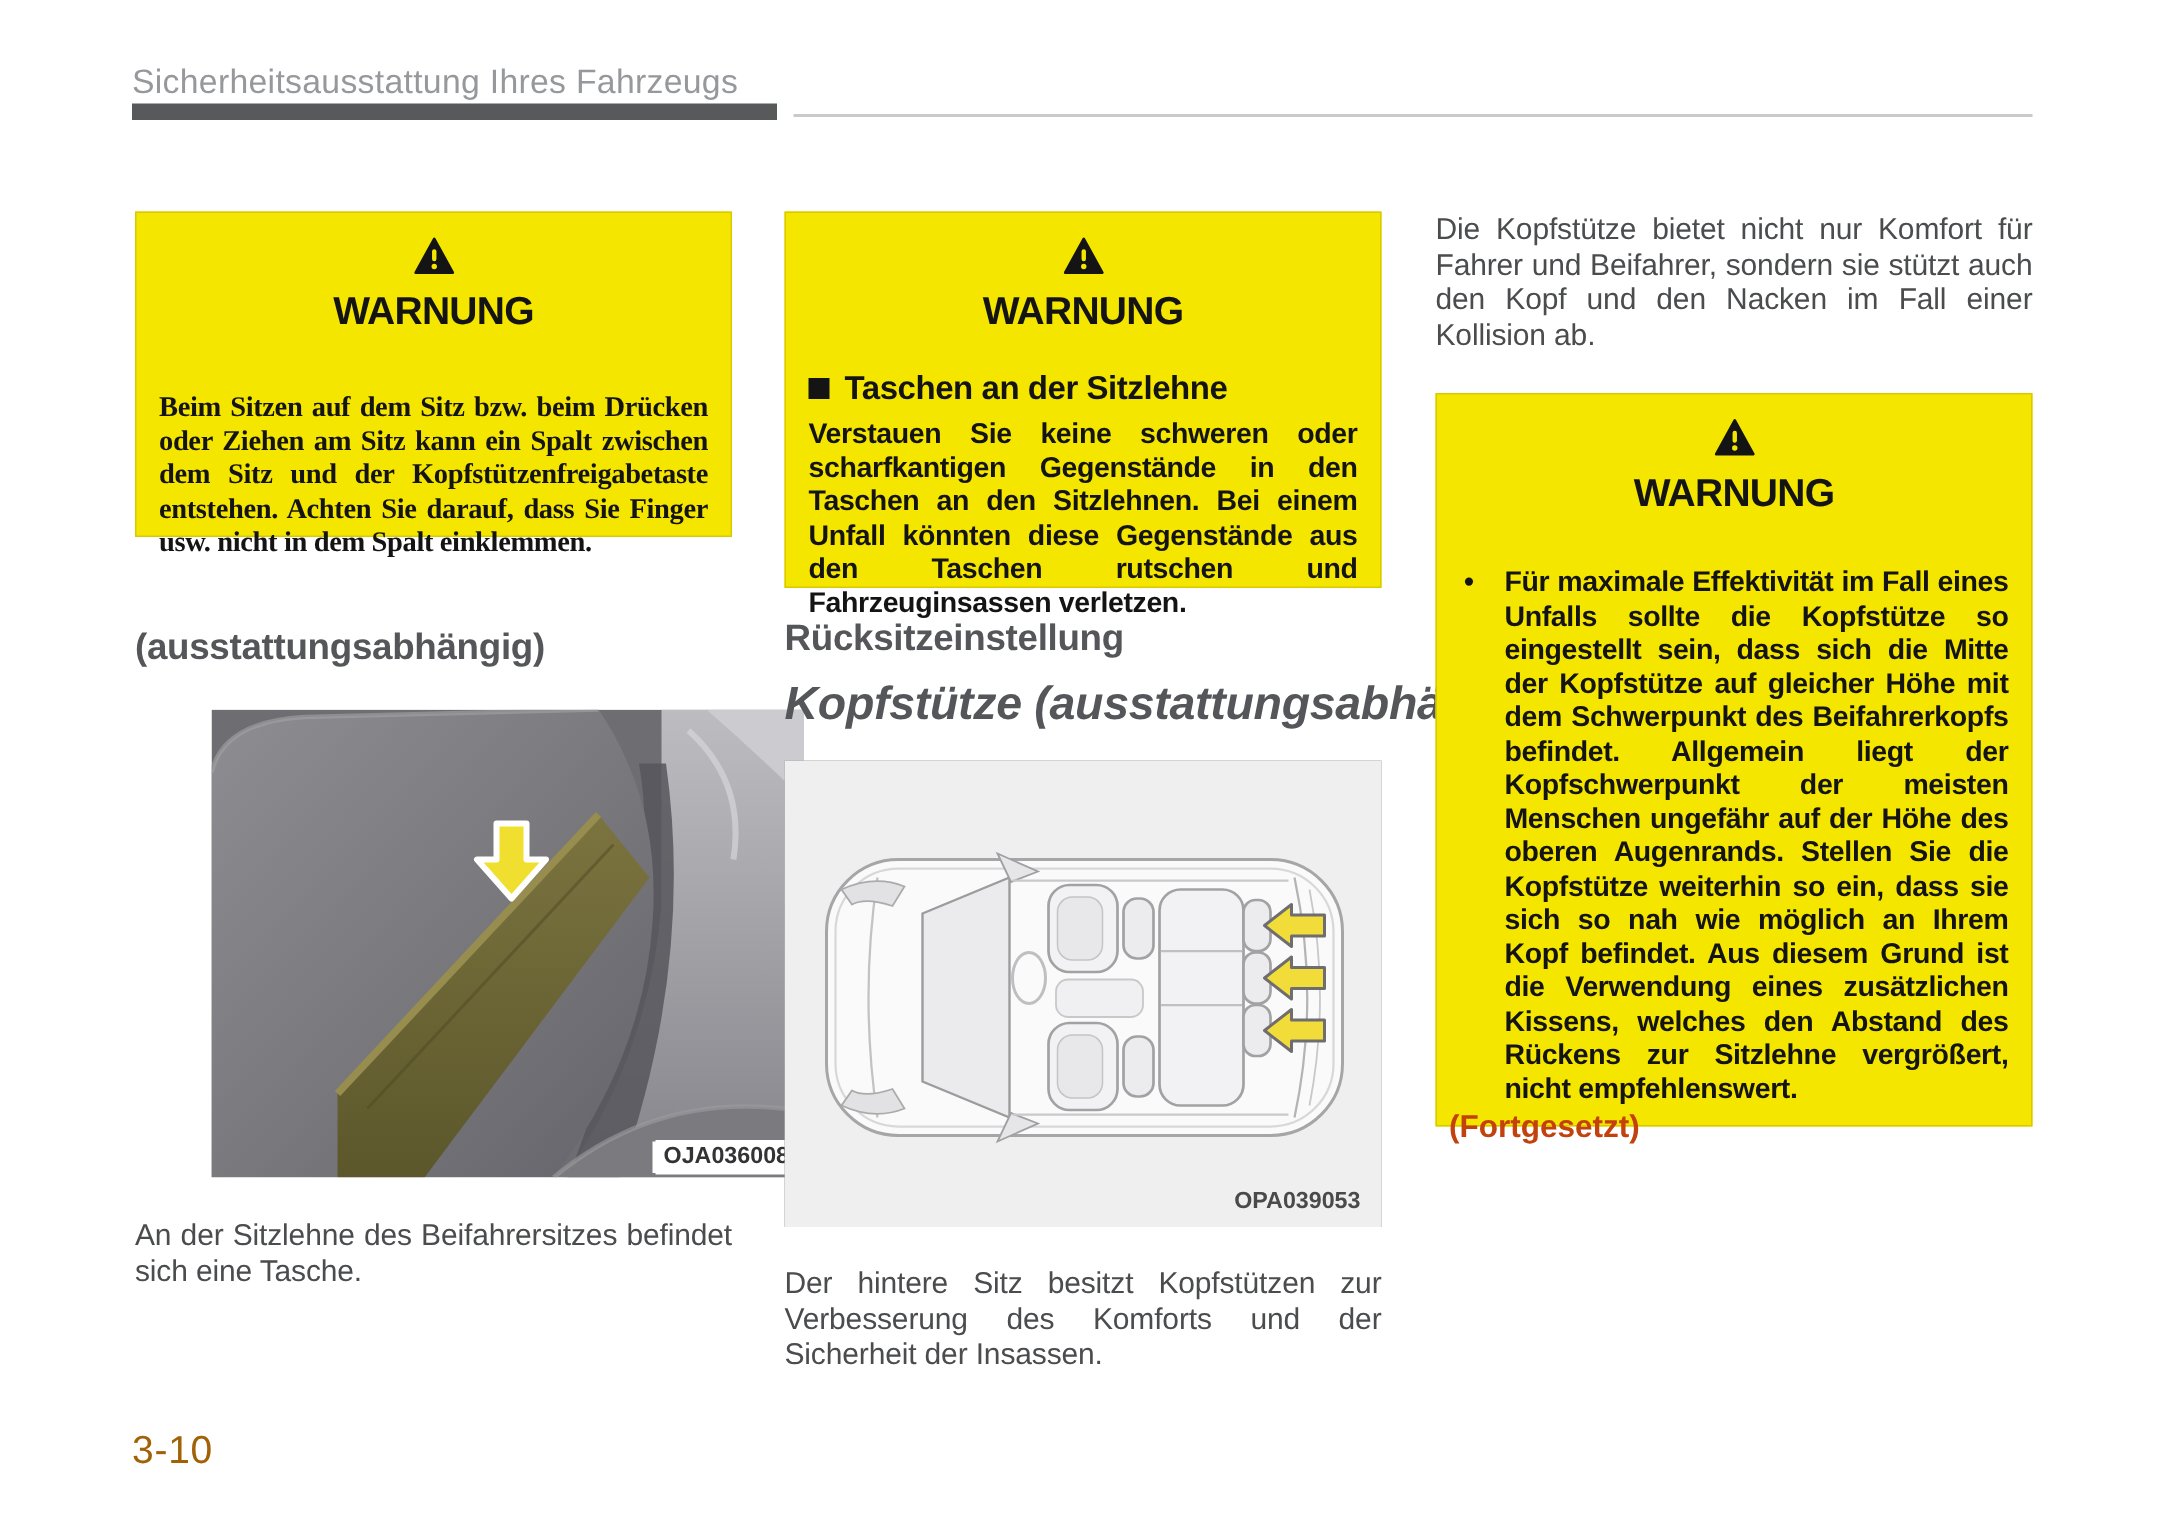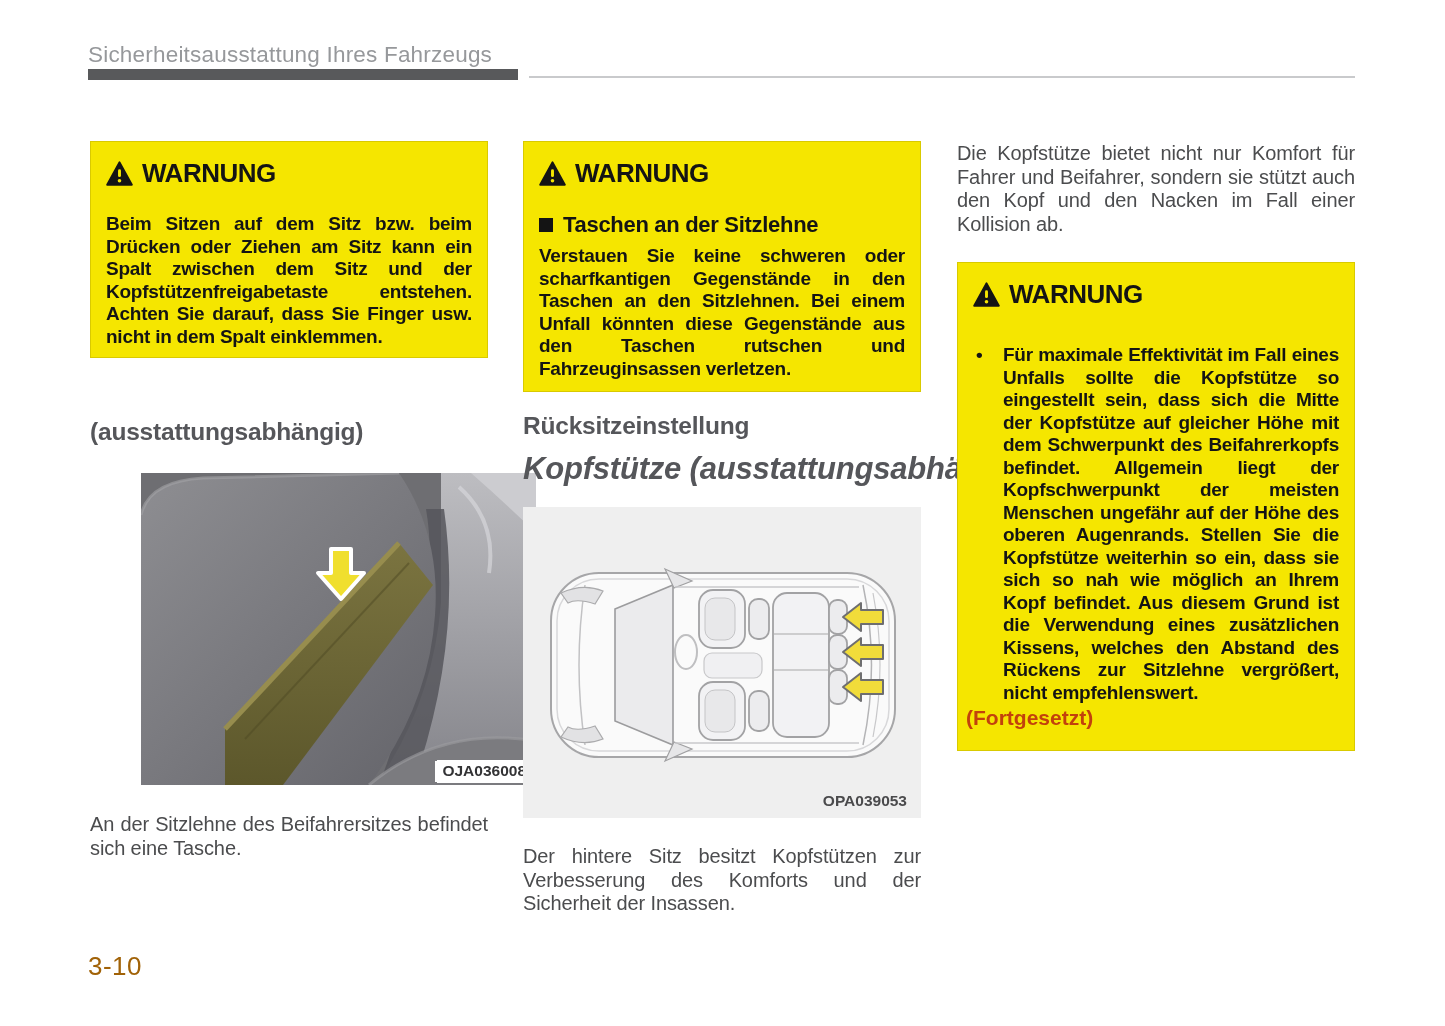--- a/index.html
+++ b/index.html
@@ -7,21 +7,21 @@
         font-family:"Liberation Sans", sans-serif;color:#4B4C4E;}
   .abs{position:absolute;}
 
   
   .hdr-title{left:88px;top:42px;font-size:22.5px;color:#96989B;letter-spacing:.2px;}
   .hdr-bar{left:88px;top:69px;width:430px;height:11px;background:#58595B;}
   .hdr-line{left:529px;top:76px;width:826px;height:2px;background:#C9CACC;}
 
   
   .warnbox{background:#F5E600;border:1px solid #D9CA00;box-sizing:border-box;padding:13px 15px 0 15px;}
-  .warn-title-row{display:flex;align-items:center;gap:9px;margin-top:3px;}
+  .warn-title-row{display:flex;align-items:center;gap:9px;margin-top:3px;flex-direction:column;}
   .warn-title{font-size:26px;font-weight:700;color:#141414;letter-spacing:-.5px;}
   .warn-body{font-weight:700;font-size:19px;line-height:22.5px;text-align:justify;color:#141414;letter-spacing:-.25px;}
   .warn-sub-row{display:flex;align-items:center;gap:10px;margin-top:23px;}
   .warn-sub-square{width:14px;height:14px;background:#141414;flex:0 0 auto;}
   .warn-sub{font-size:22px;font-weight:700;color:#141414;letter-spacing:-.3px;}
   .bullet-row{display:flex;margin-top:34px;}
   .bullet-dot{font-size:19px;font-weight:700;color:#141414;width:27px;flex:0 0 auto;padding-left:3px;}
   .warn-foot{font-size:21px;font-weight:700;color:#c2410c;margin:2px 0 0 -7px;}
 
   
@@ -48,21 +48,21 @@
 
   <div class="abs warnbox" style="left:90px;top:141px;width:398px;height:217px;">
     <div class="warn-title-row">
       <svg width="27" height="25" viewBox="0 0 24 22">
         <path d="M12 1 L23 21 H1 Z" fill="#141414" stroke="#141414" stroke-width="1.6" stroke-linejoin="round"></path>
         <rect x="10.7" y="7.2" width="2.6" height="7" rx="1.3" fill="#F5E600"></rect>
         <circle cx="12" cy="17.4" r="1.6" fill="#F5E600"></circle>
       </svg>
       <span class="warn-title">WARNUNG</span>
     </div>
-    <div class="warn-body" style="margin-top:24px;">Beim Sitzen auf dem Sitz bzw. beim Drücken oder Ziehen am Sitz kann ein Spalt zwischen dem Sitz und der Kopfstützenfreigabetaste entstehen. Achten Sie darauf, dass Sie Finger usw. nicht in dem Spalt einklemmen.</div>
+    <div class="warn-body" style="margin-top:38px;font-family:Liberation Serif, serif;">Beim Sitzen auf dem Sitz bzw. beim Drücken oder Ziehen am Sitz kann ein Spalt zwischen dem Sitz und der Kopfstützenfreigabetaste entstehen. Achten Sie darauf, dass Sie Finger usw. nicht in dem Spalt einklemmen.</div>
   </div>
 
   <div class="abs h1" style="left:90px;top:385px;width:398px;">
     <br>
     <span>(ausstattungsabhängig)</span>
   </div>
 
   <div class="abs figure" style="left:93px;top:473px;width:395px;height:312px;padding-left:48px;">
     <svg width="395" height="312" viewBox="0 0 395 312">
       <defs>

